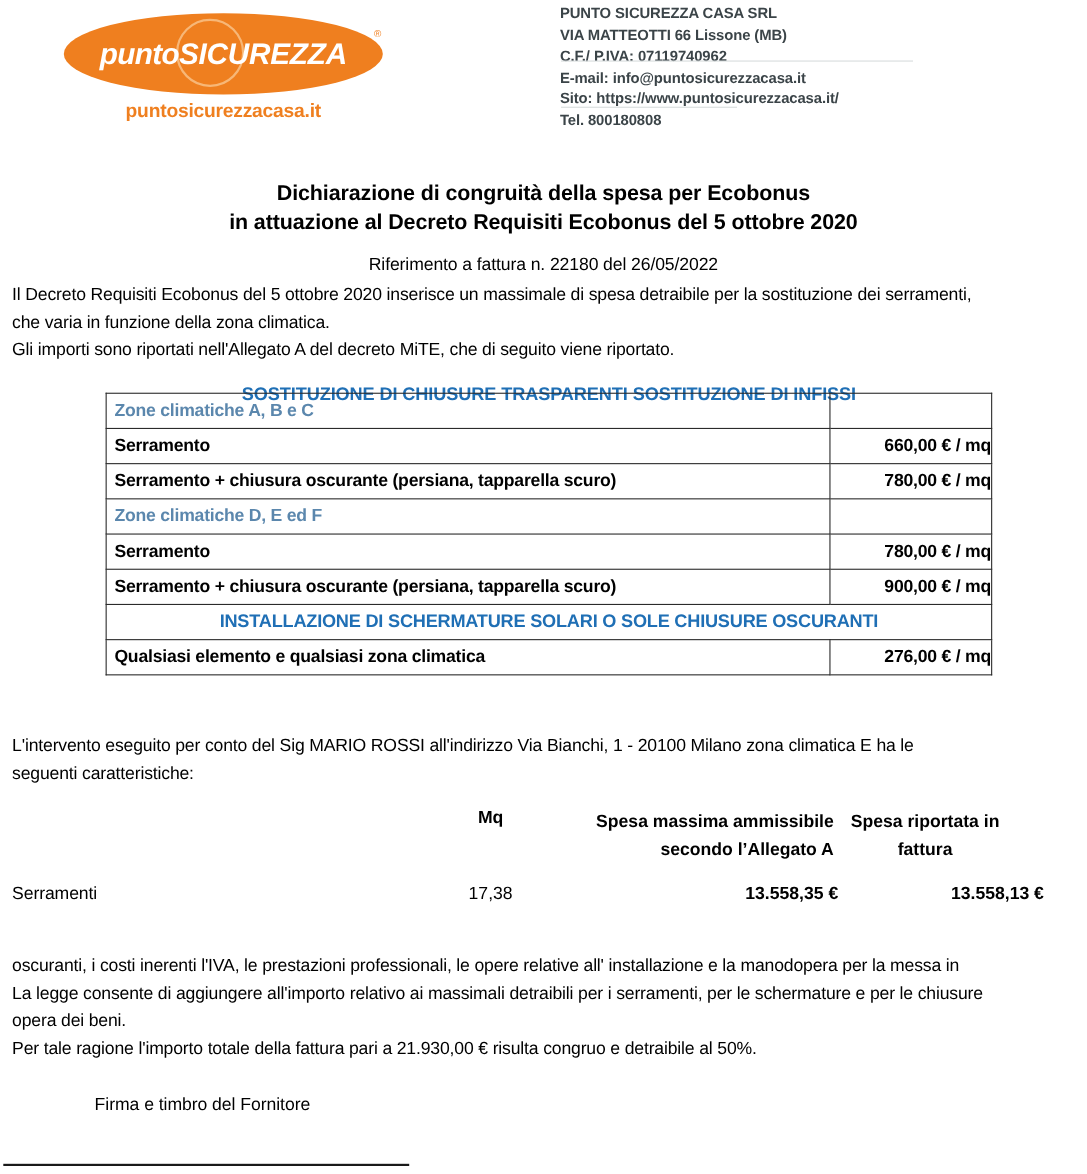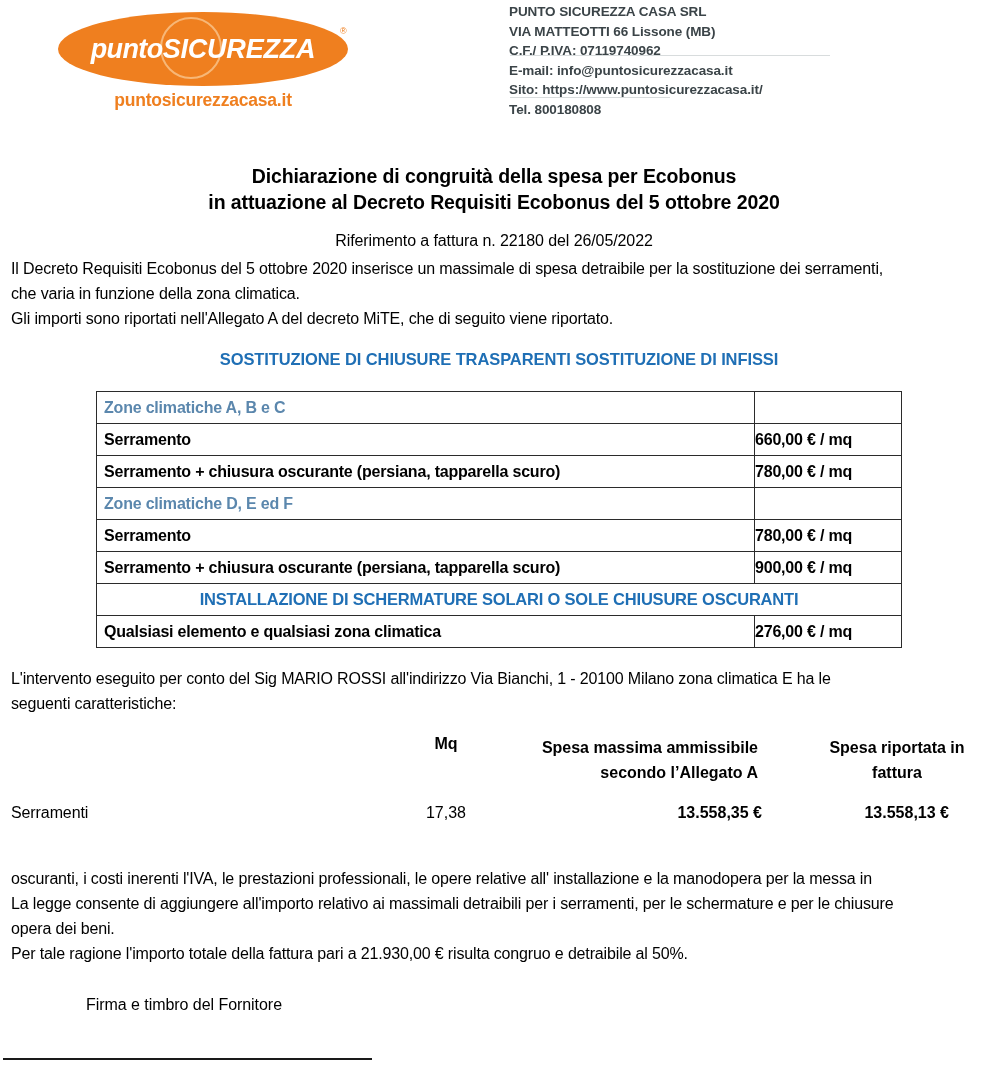--- a/index.html
+++ b/index.html
@@ -163,37 +163,37 @@
     width: 806px;
     text-align: center;
     font-size: 16.5px;
     font-weight: bold;
     color: #1f6fb5;
     letter-spacing: -0.1px;
   }
   .price-table {
     position: absolute;
     left: 96px;
-    top: 391px;
+    top: 357px;
     width: 806px;
     border-collapse: collapse;
     table-layout: fixed;
   }
   .price-table td {
     border: 1px solid #2b2b2b;
     height: 31px;
     padding: 0 0 0 7px;
     font-size: 16px;
     font-weight: bold;
     letter-spacing: -0.2px;
     vertical-align: middle;
   }
   .price-table td.val {
     width: 146px;
-    text-align: left;
+    text-align: right;
     padding: 0;
   }
   .price-table tr.zone td {
     color: #5b87ad;
     font-weight: bold;
   }
   .price-table tr.zone td.val { border-bottom: 1px solid #2b2b2b; }
   .price-table tr.section td {
     text-align: center;
     color: #1f6fb5;
@@ -239,21 +239,21 @@
     left: 496px;
     top: 0;
     width: 251px;
     text-align: right;
     font-size: 16px;
     font-weight: bold;
     line-height: 25px;
   }
   .dt-h-inv {
     position: absolute;
-    left: 812px;
+    left: 756px;
     top: 0;
     width: 148px;
     text-align: center;
     font-size: 16px;
     font-weight: bold;
     line-height: 25px;
   }
   .dt-row {
     position: relative;
     height: 30px;

